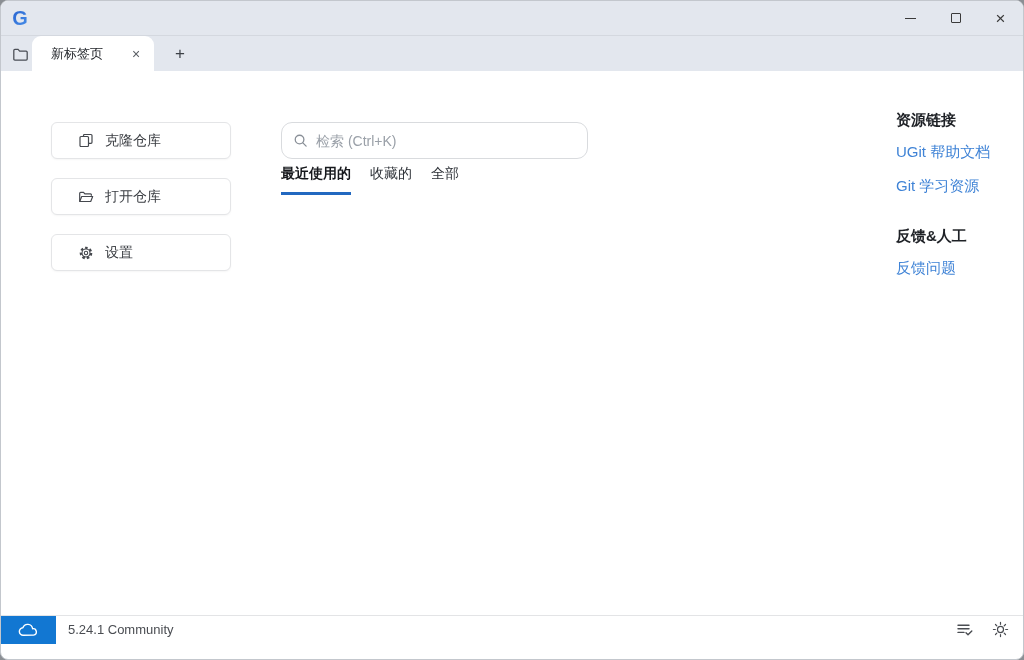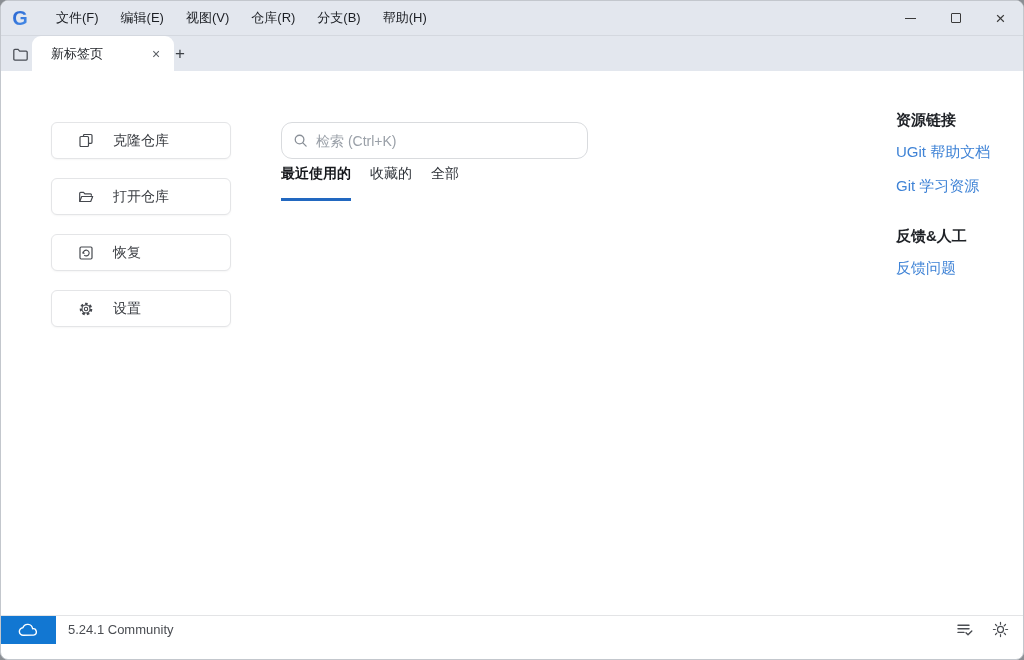--- a/index.html
+++ b/index.html
@@ -21,47 +21,47 @@
              font-size:14px; color:#333; }
   .max-glyph { width:10px; height:10px; border:1.2px solid #3a3a3a; border-radius:1px; display:block; }
   .min-glyph { width:11px; height:0; border-top:1.2px solid #3a3a3a; display:block; }
   .close-glyph { font-size:17px; line-height:1; color:#3a3a3a; }
 
   
   .tabstrip { position:absolute; top:34px; left:0; right:0; height:36px; background:#e3e7ee;
               border-top:1px solid #d4d8df; }
   .folder-btn { position:absolute; left:7px; top:6px; width:25px; height:25px; border-radius:4px;
                 display:flex; align-items:center; justify-content:center; }
-  .page-tab { position:absolute; left:31px; top:0; width:142px; height:36px; background:#fff;
+  .page-tab { position:absolute; left:31px; top:0; width:122px; height:36px; background:#fff;
               border-radius:9px 9px 0 0; display:flex; align-items:center; }
   .page-tab-label { flex:1; padding-left:19px; font-size:13px; color:#23262b; }
   .tab-close { width:18px; height:18px; margin-right:9px; border-radius:3px; display:flex; align-items:center;
                justify-content:center; font-size:14px; color:#5a5e64; }
   .new-tab-btn { position:absolute; left:164px; top:3px; width:30px; height:30px; border-radius:4px;
                  display:flex; align-items:center; justify-content:center; font-size:17px; color:#3c4046; }
 
   
   .content { position:absolute; top:70px; left:0; right:0; bottom:28px; background:#fff; }
 
   .side-group-main { position:absolute; left:50px; top:51px; }
   .side-group-tools { position:absolute; left:50px; top:404px; }
   .side-btn { width:180px; height:37px; margin-bottom:19px; background:#fff; border:1px solid #e4e5e7;
               border-radius:6px; box-shadow:0 1px 2px rgba(0,0,0,.04); display:flex; align-items:center;
-              padding-left:26px; gap:19px; cursor:pointer; }
+              padding-left:26px; gap:11px; cursor:pointer; }
   .side-btn .lbl { font-size:14px; color:#3a3d42; }
   .side-btn svg { flex:0 0 auto; }
 
   .search-box { position:absolute; left:280px; top:51px; width:307px; height:37px; border:1px solid #d9dbde;
                 border-radius:11px; display:flex; align-items:center; padding:0 11px; gap:8px; background:#fff; }
   .search-box input { border:none; outline:none; flex:1; font-size:14px; color:#333;
                       font-family:"Liberation Sans","DejaVu Sans",sans-serif; background:transparent; }
   .search-box input::placeholder { color:#9aa0a8; }
 
   .filter-tabs { position:absolute; left:280px; top:94px; display:flex; gap:19px; }
-  .filter-tab { font-size:14px; color:#2e3238; padding-bottom:15px; border-bottom:3px solid transparent;
+  .filter-tab { font-size:14px; color:#2e3238; padding-bottom:9px; border-bottom:3px solid transparent;
                 cursor:pointer; }
   .filter-tab.active { font-weight:bold; color:#17191d; border-bottom-color:#2268c0; }
 
   .right-panel { position:absolute; left:895px; top:40px; width:125px; }
   .rp-heading { font-size:15px; font-weight:bold; color:#1e2126; }
   .rp-link { font-size:15px; color:#3f83d6; cursor:pointer; }
   .gap13 { height:13px; } .gap15 { height:15px; } .gap31 { height:31px; }
 
   
   .statusbar { position:absolute; left:0; right:0; bottom:16px; height:28px; background:#fff;
@@ -72,28 +72,20 @@
   .status-icons { margin-left:auto; display:flex; align-items:center; gap:15px; padding-right:13px; }
   .status-icon { display:flex; align-items:center; justify-content:center; width:20px; height:20px; }
 </style>
 </head>
 <body>
 
 <div class="window">
 
   <div class="titlebar">
     <div class="logo">G</div>
-    <div class="menubar">
-      <div class="menu-item">文件(F)</div>
-      <div class="menu-item">编辑(E)</div>
-      <div class="menu-item">视图(V)</div>
-      <div class="menu-item">仓库(R)</div>
-      <div class="menu-item">分支(B)</div>
-      <div class="menu-item">帮助(H)</div>
-    </div>
     <div class="win-controls">
       <div class="win-btn">
         <span class="min-glyph"></span>
       </div>
       <div class="win-btn">
         <span class="max-glyph"></span>
       </div>
       <div class="win-btn">
         <span class="close-glyph">×</span>
       </div>
@@ -122,28 +114,20 @@
           <path d="M5.5 3.5v-1a1 1 0 0 1 1-1H13a1 1 0 0 1 1 1v6.8a1 1 0 0 1-1 1h-2.2" fill="none" stroke="#45484e" stroke-width="1.2"></path>
         </svg>
         <span class="lbl">克隆仓库</span>
       </div>
       <div class="side-btn">
         <svg width="16" height="16" viewBox="0 0 16 16">
           <path d="M1.7 12.5V4.3c0-.5.4-.9.9-.9h2.9l1.4 1.5h5.6c.5 0 .9.4.9.9v1" fill="none" stroke="#45484e" stroke-width="1.2"></path>
           <path d="M1.7 12.5l2-5h11l-2 5z" fill="none" stroke="#45484e" stroke-width="1.2" stroke-linejoin="round"></path>
         </svg>
         <span class="lbl">打开仓库</span>
-      </div>
-      <div class="side-btn">
-        <svg width="16" height="16" viewBox="0 0 16 16">
-          <rect x="2" y="2" width="12" height="12" rx="1.2" fill="none" stroke="#45484e" stroke-width="1.2"></rect>
-          <path d="M5.3 8a2.9 2.9 0 1 1 .9 2.1" fill="none" stroke="#45484e" stroke-width="1.1"></path>
-          <path d="M5 6.7v1.6h1.6" fill="none" stroke="#45484e" stroke-width="1.1"></path>
-        </svg>
-        <span class="lbl">恢复</span>
       </div>
       <div class="side-btn">
         <svg width="16" height="16" viewBox="0 0 16 16">
           <circle cx="8" cy="8" r="5.2" fill="none" stroke="#45484e" stroke-width="2.2" stroke-dasharray="2.5 2.1"></circle>
           <circle cx="8" cy="8" r="4" fill="none" stroke="#45484e" stroke-width="1.1"></circle>
           <circle cx="8" cy="8" r="1.7" fill="none" stroke="#45484e" stroke-width="1.1"></circle>
         </svg>
         <span class="lbl">设置</span>
       </div>
     </div>

